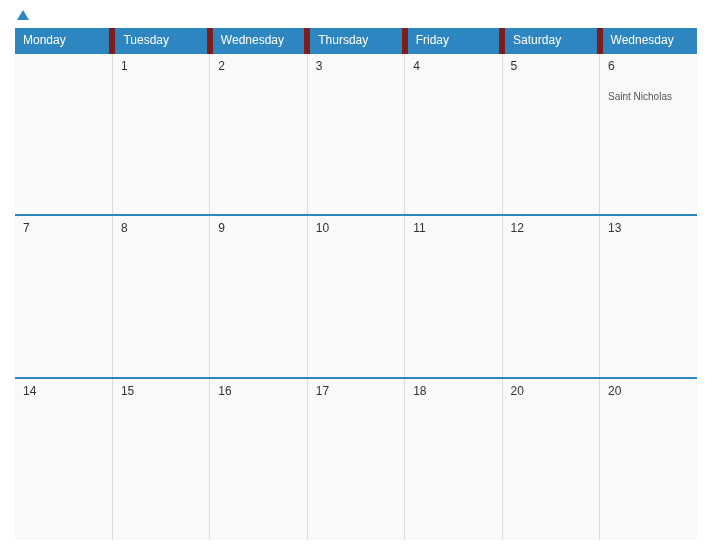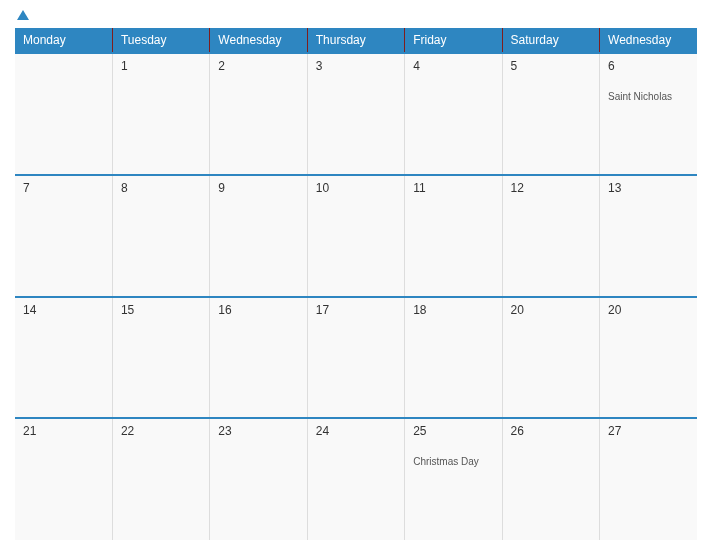--- a/index.html
+++ b/index.html
@@ -70,21 +70,21 @@
       border-collapse: collapse;
       flex: 1;
     }
     .calendar-table thead tr th {
       background-color: #2e86c1;
       color: white;
       text-align: left;
       padding: 5px 8px;
       font-size: 12px;
       font-weight: normal;
-      border-right: 1px solid #7f1d1d;
+      border-right: 6px solid #7f1d1d;
     }
     .calendar-table thead tr th:last-child {
       border-right: none;
     }
     .calendar-table tbody tr {
       border-top: 2px solid #2e86c1;
     }
     .calendar-table tbody tr td {
       vertical-align: top;
       padding: 5px 8px;
@@ -200,39 +200,15 @@
           <td>
             <span class="day-number">18</span>
           </td>
           <td>
             <span class="day-number">20</span>
           </td>
           <td>
             <span class="day-number">20</span>
           </td>
         </tr>
-        <tr>
-          <td>
-            <span class="day-number">21</span>
-          </td>
-          <td>
-            <span class="day-number">22</span>
-          </td>
-          <td>
-            <span class="day-number">23</span>
-          </td>
-          <td>
-            <span class="day-number">24</span>
-          </td>
-          <td>
-            <span class="day-number">25</span>
-            <span class="event-label">Christmas Day</span>
-          </td>
-          <td>
-            <span class="day-number">26</span>
-          </td>
-          <td>
-            <span class="day-number">27</span>
-          </td>
-        </tr>
       </tbody>
   </table>
 </div>
 
 </body></html>

